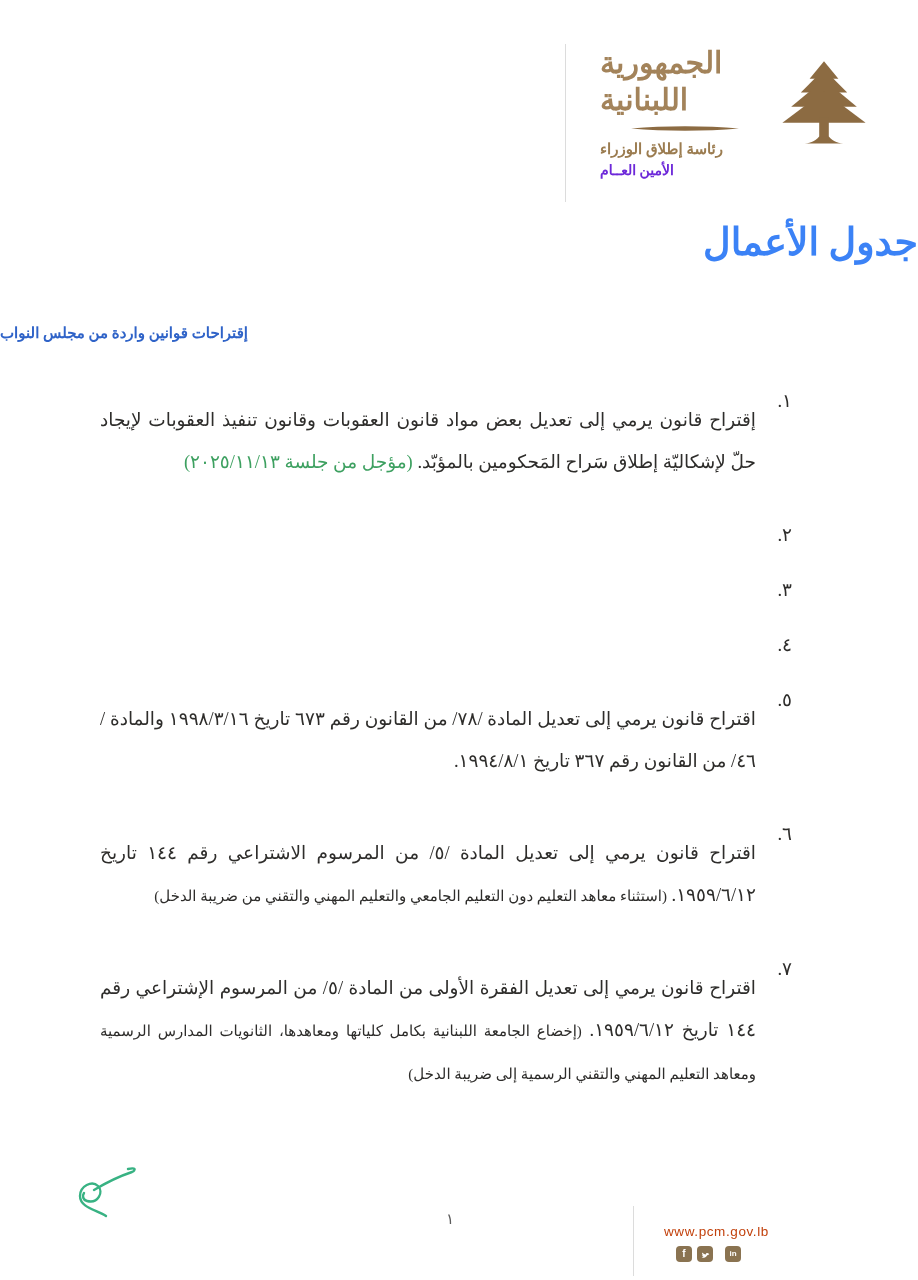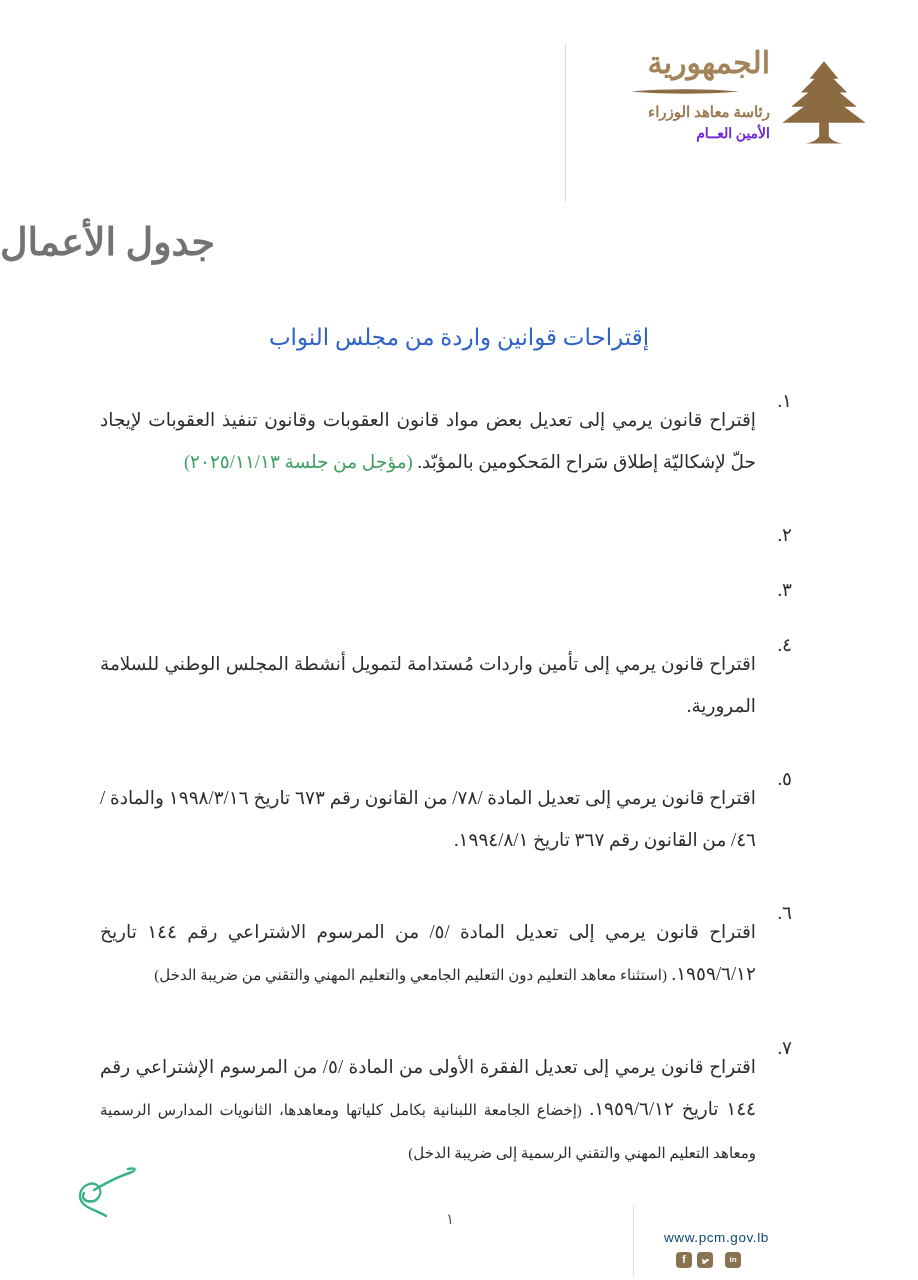--- a/index.html
+++ b/index.html
@@ -6,34 +6,34 @@
   .page{
     position:relative;width:918px;height:1280px;background:#ffffff;margin:0 auto;
     font-family:"Liberation Serif","DejaVu Serif",serif;overflow:hidden;
   }
   
   .letterhead{
     position:absolute;top:44px;right:46px;width:272px;min-height:158px;
     border-left:1px solid #dcdcdc;padding-left:34px;
     display:flex;flex-direction:row;gap:6px;direction:ltr;
   }
-  .cal-col{flex:1;text-align:right;color:#a3835a;}
+  .cal-col{flex:1;text-align:left;color:#a3835a;}
   .republic-line{font-size:30px;font-weight:bold;line-height:37px;letter-spacing:1px;}
   .flourish{display:block;margin:7px auto 6px auto;}
   .org-line1{font-size:15px;line-height:22px;color:#9b7c50;font-weight:bold;}
   .org-line2{font-size:14px;line-height:22px;color:#6d28d9;font-weight:bold;}
   .cedar{flex:0 0 96px;padding-top:8px;}
   
   .doc-title{
-    position:absolute;top:220px;left:0;right:0;text-align:left;
-    font-size:38px;font-weight:bold;color:#737373;direction:rtl;
+    position:absolute;top:220px;left:0;right:0;text-align:right;
+    font-size:38px;font-weight:bold;color:#3b82f6;direction:rtl;
   }
   .doc-subtitle{
-    position:absolute;top:324px;left:0;right:0;text-align:center;
-    font-size:23px;font-weight:normal;color:#2f63c8;direction:rtl;
+    position:absolute;top:324px;left:0;right:0;text-align:left;
+    font-size:15px;font-weight:bold;color:#2f63c8;direction:rtl;
   }
   
   .agenda{
     position:absolute;top:380px;left:100px;right:126px;direction:rtl;
     color:#2e2d2b;
   }
   .agenda-item{display:flex;gap:12px;margin-bottom:13px;font-size:18.5px;line-height:42px;}
   .agenda-item .num{flex:0 0 24px;text-align:right;}
   .item-text{flex:1;text-align:justify;}
   .note-green{color:#3da060;}
@@ -41,43 +41,44 @@
   
   .signature-mark{position:absolute;left:70px;top:1160px;}
   .page-number{
     position:absolute;top:1210px;left:440px;width:20px;text-align:center;
     font-size:15px;color:#5c5c5c;
   }
   .footer{
     position:absolute;top:1206px;left:633px;width:190px;height:70px;
     border-left:1px solid #dcdcdc;padding-left:30px;direction:ltr;
   }
-  .website{font-size:13.5px;letter-spacing:.6px;color:#0c4a6e;margin-top:24px;
+  .website{font-size:13.5px;letter-spacing:.6px;color:#c2410c;margin-top:18px;
     font-family:"Liberation Sans","DejaVu Sans",sans-serif;}
   .social-row{display:flex;gap:5px;margin-top:7px;margin-left:12px;}
   .social-btn{
     width:16px;height:16px;border-radius:4px;background:#8a7351;color:#ffffff;
     display:flex;align-items:center;justify-content:center;
     font-family:"Liberation Sans","DejaVu Sans",sans-serif;
     font-size:10px;font-weight:bold;line-height:16px;
   }
   .social-btn.linkedin{font-size:8px;margin-left:7px;}
 </style>
 </head>
 <body>
 
 <div class="page">
 
   <div class="letterhead">
     <div class="cal-col">
       <div class="republic-line">الجمهورية</div>
+      <div class="republic-line">اللبنانية</div>
       <svg class="flourish" width="108" height="7" viewBox="0 0 108 7">
         <path d="M0,3.5 C34,0.6 74,0.6 108,3.5 C74,6.4 34,6.4 0,3.5 Z" fill="#8c6b42"></path>
       </svg>
-      <div class="org-line1">رئاسة معاهد الوزراء</div>
+      <div class="org-line1">رئاسة إطلاق الوزراء</div>
       <div class="org-line2">الأمين العــام</div>
     </div>
     <svg class="cedar" width="96" height="108" viewBox="0 0 120 120">
       <g fill="#8c6b42">
         <polygon points="60,4 42,26 78,26"></polygon>
         <polygon points="60,14 31,43 89,43"></polygon>
         <polygon points="60,27 19,61 101,61"></polygon>
         <polygon points="60,42 8,81 112,81"></polygon>
         <rect x="54" y="74" width="12" height="30"></rect>
         <path d="M54,98 C49,104 41,107 33,107 L87,107 C79,107 71,104 66,98 Z"></path>
@@ -98,21 +99,20 @@
     <div class="agenda-item">
       <span class="num">٢.</span>
     </div>
 
     <div class="agenda-item">
       <span class="num">٣.</span>
     </div>
 
     <div class="agenda-item">
       <span class="num">٤.</span>
-      <p class="item-text"><span>اقتراح قانون يرمي إلى تأمين واردات مُستدامة لتمويل أنشطة المجلس الوطني للسلامة المرورية.</span></p>
     </div>
 
     <div class="agenda-item">
       <span class="num">٥.</span>
       <p class="item-text"><span>اقتراح قانون يرمي إلى تعديل المادة /٧٨/ من القانون رقم ٦٧٣ تاريخ ١٩٩٨/٣/١٦ والمادة /٤٦/ من القانون رقم ٣٦٧ تاريخ ١٩٩٤/٨/١.</span></p>
     </div>
 
     <div class="agenda-item">
       <span class="num">٦.</span>
       <p class="item-text"><span>اقتراح قانون يرمي إلى تعديل المادة /٥/ من المرسوم الاشتراعي رقم ١٤٤ تاريخ ١٩٥٩/٦/١٢.</span> <span class="detail">(استثناء معاهد التعليم دون التعليم الجامعي والتعليم المهني والتقني من ضريبة الدخل)</span></p>

